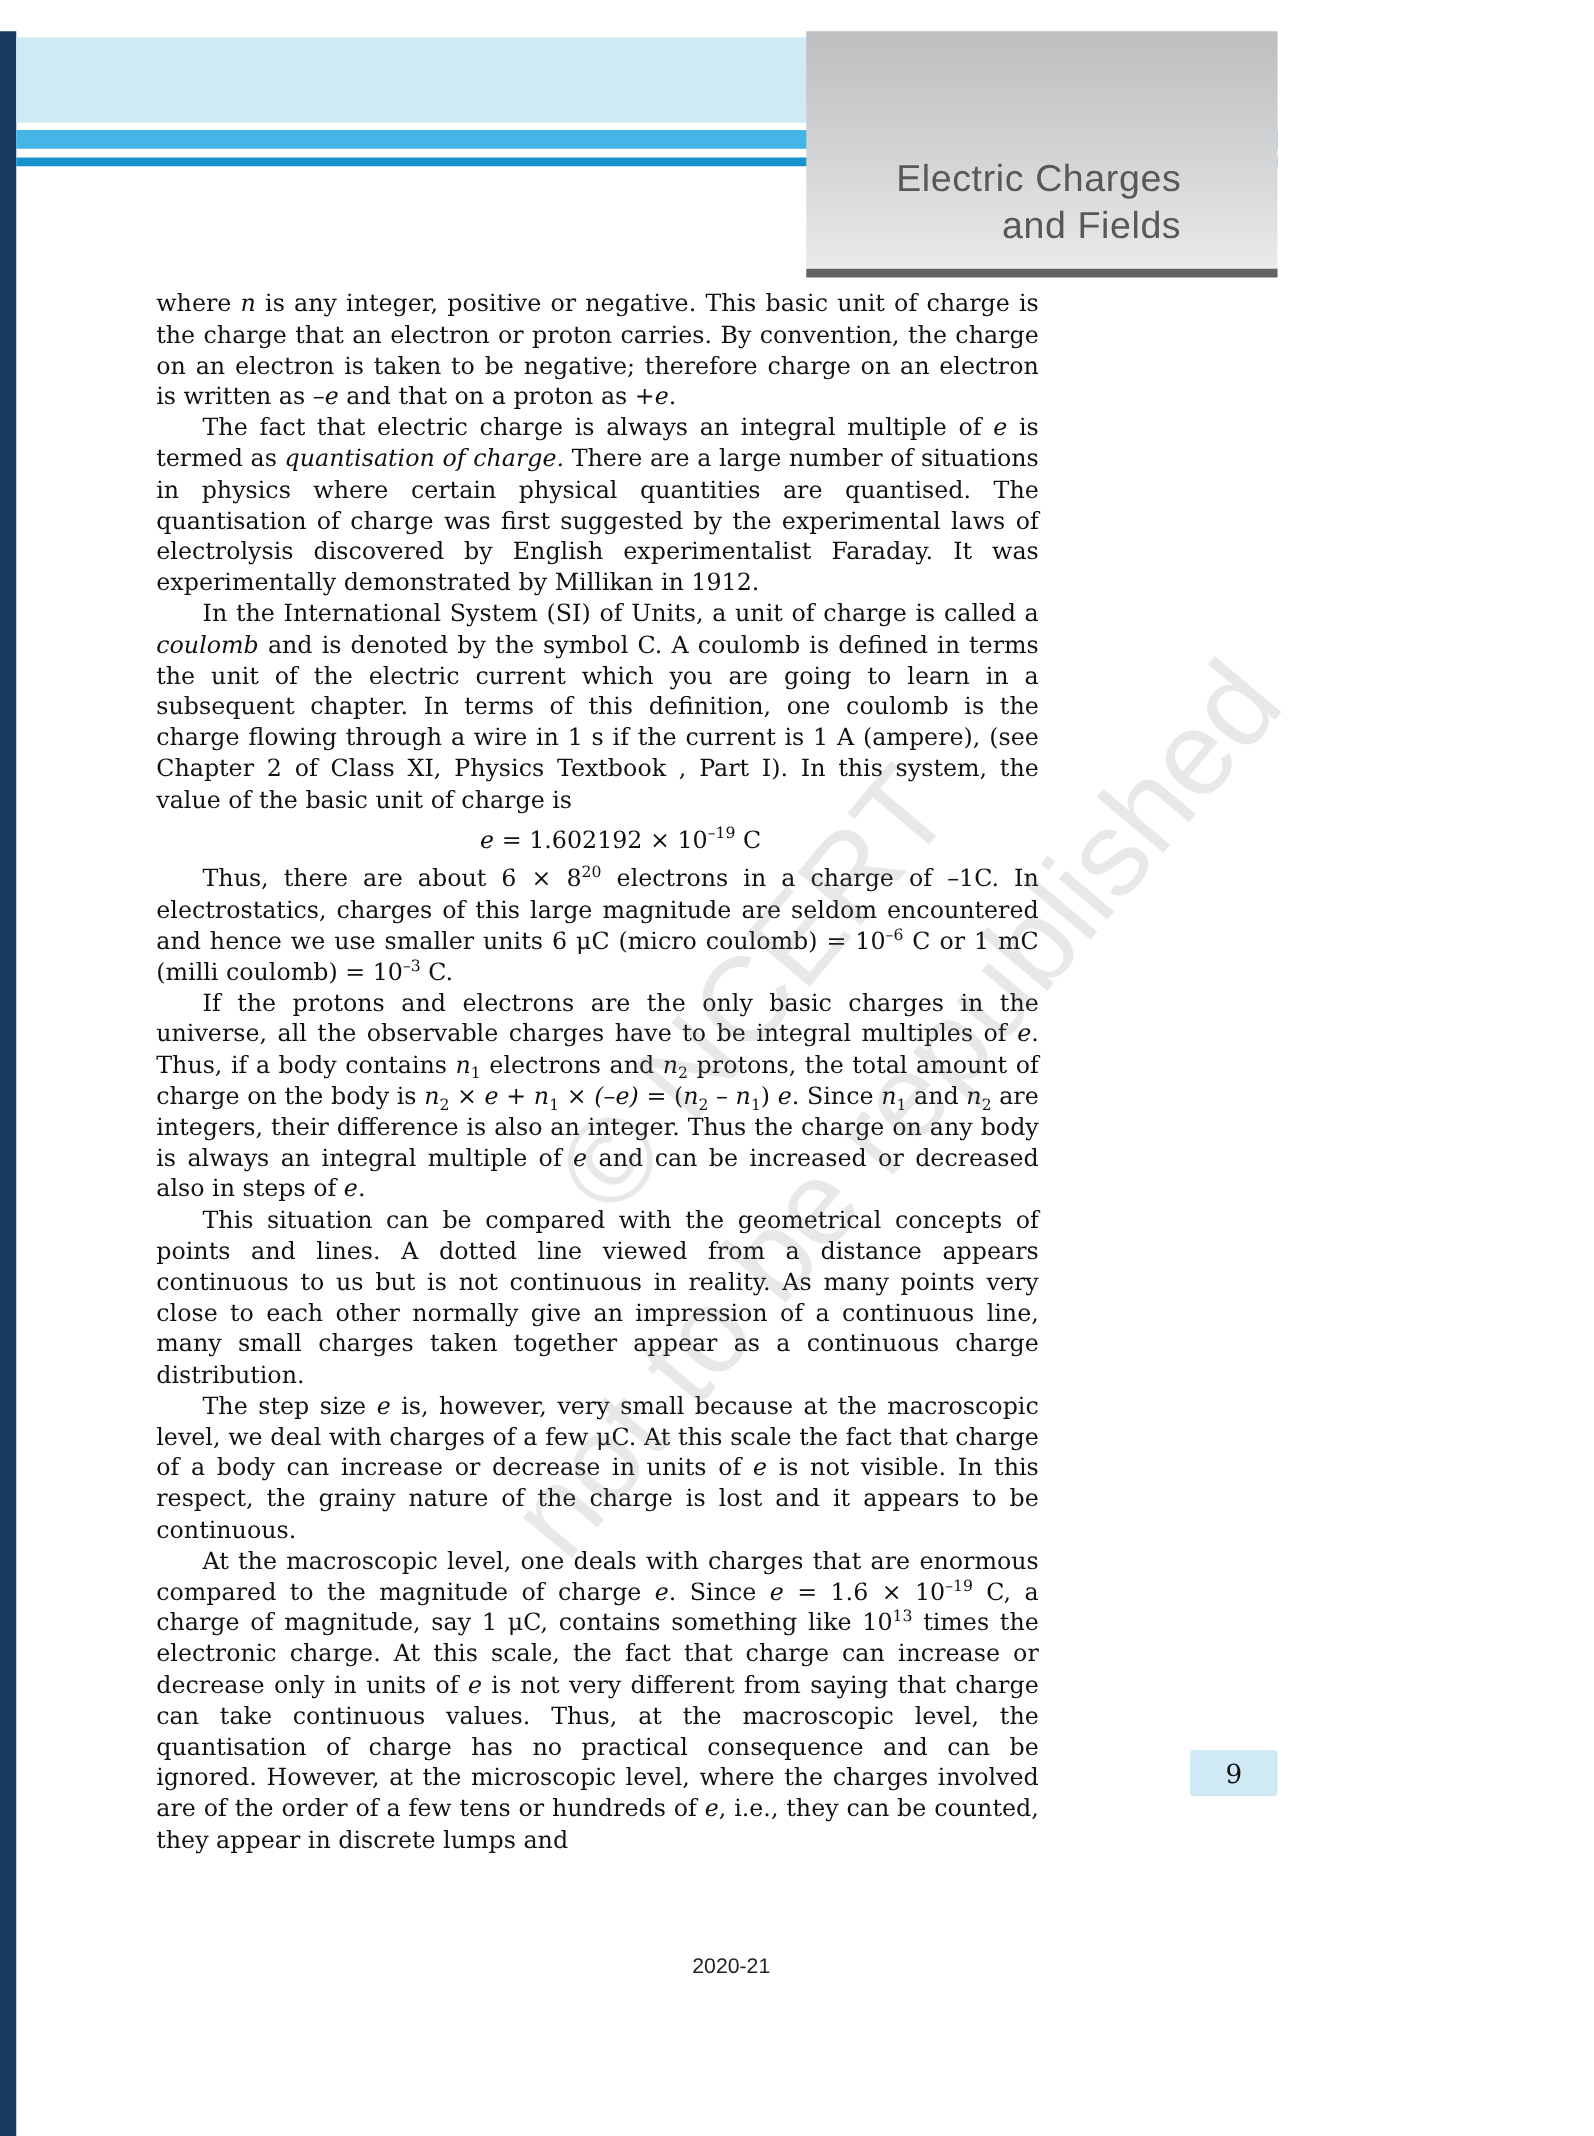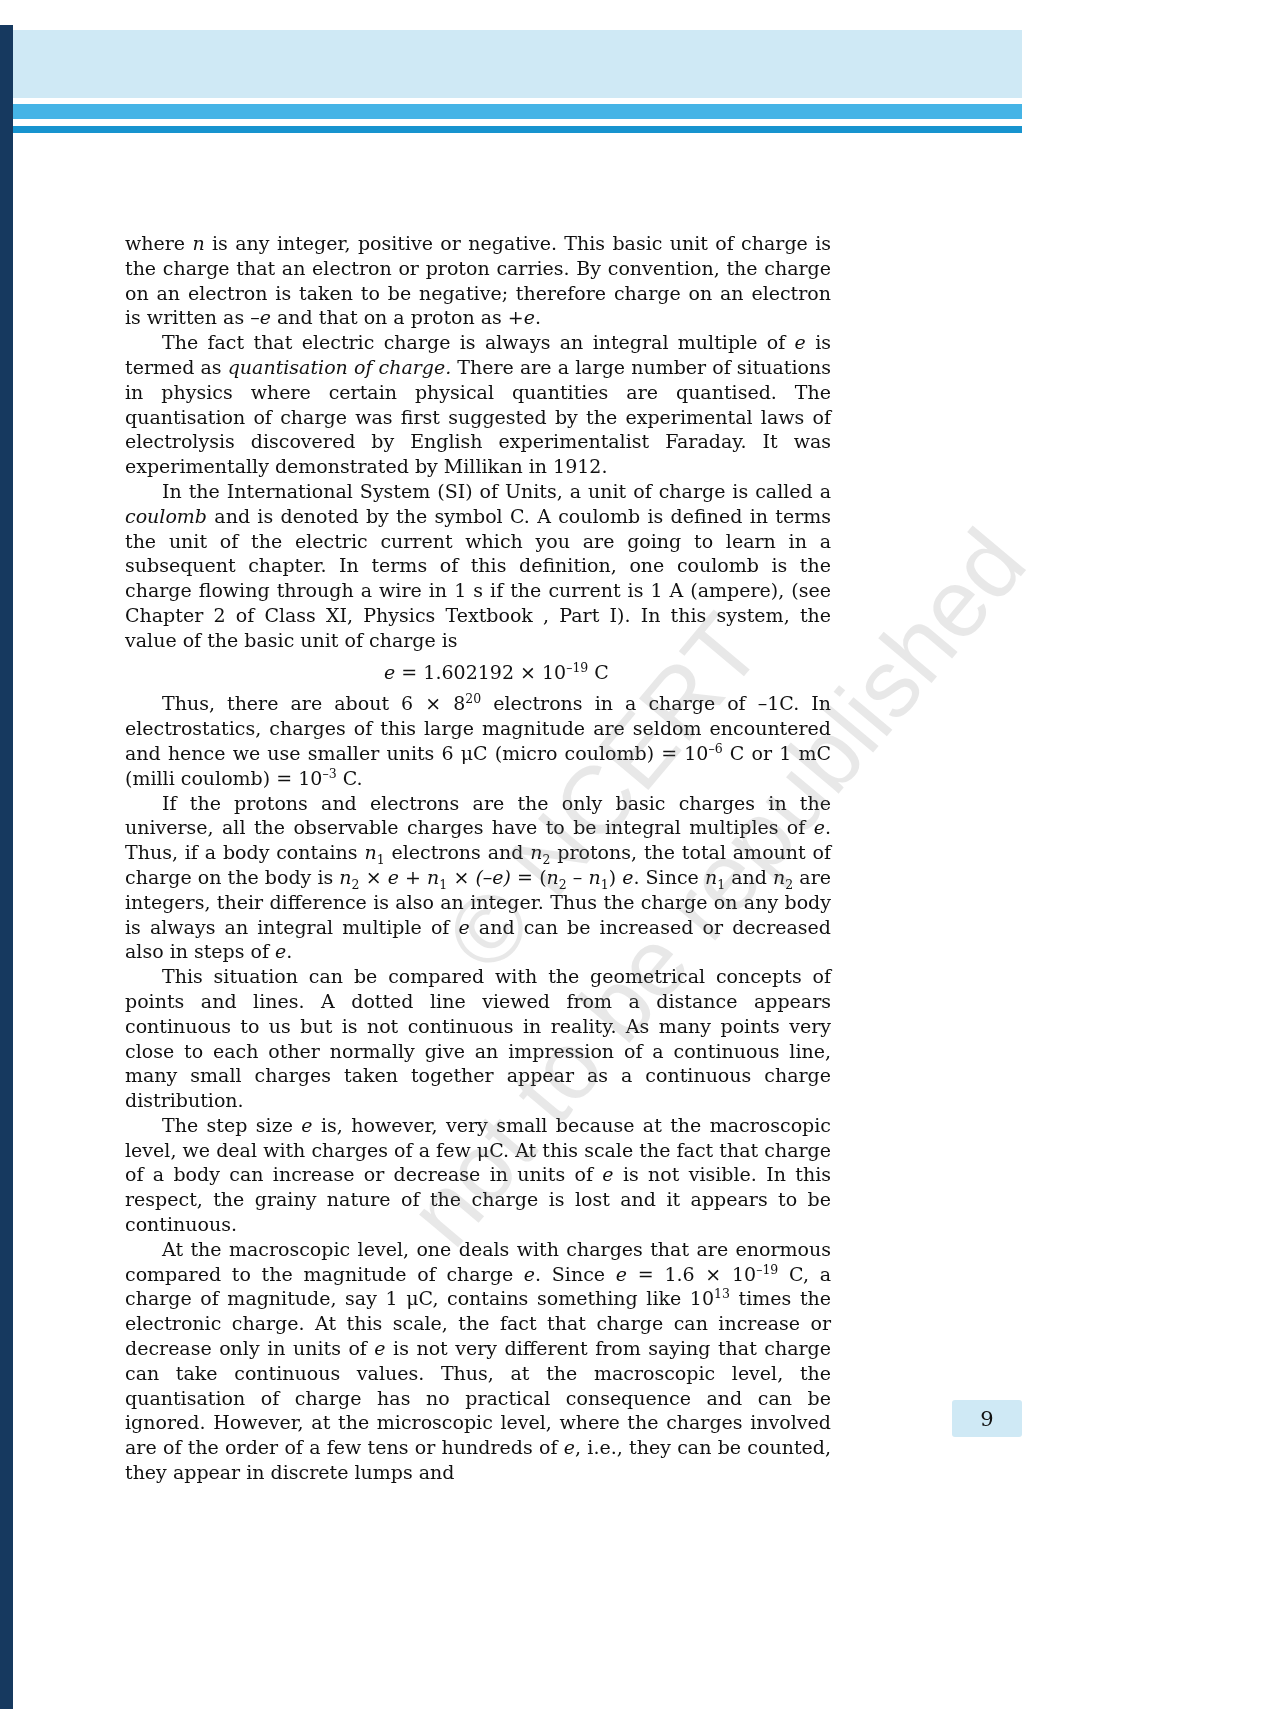--- a/index.html
+++ b/index.html
@@ -128,34 +128,39 @@
 <body>
 
 <div class="page">
 
   <div class="left-bar"></div>
 
   <div class="band-pale"></div>
   <div class="stripe-light"></div>
   <div class="stripe-dark"></div>
 
+  <div class="title-box">
+    <div class="title-line">Electric Charges</div>
+    <div class="title-line">and Fields</div>
+  </div>
 
   <div class="content">
       <p><span>where </span><i>n</i><span> is any integer, positive or negative. This basic unit of charge is the charge that an electron or proton carries. By convention, the charge on an electron is taken to be negative; therefore charge on an electron is written as –</span><i>e</i><span> and that on a proton as +</span><i>e</i><span>.</span></p>
       <p class="indent"><span>The fact that electric charge is always an integral multiple of </span><i>e</i><span> is termed as </span><i>quantisation of charge.</i><span> There are a large number of situations in physics where certain physical quantities are quantised. The quantisation of charge was first suggested by the experimental laws of electrolysis discovered by English experimentalist Faraday. It was experimentally demonstrated by Millikan in 1912.</span></p>
       <p class="indent"><span>In the International System (SI) of Units, a unit of charge is called a </span><i>coulomb</i><span> and is denoted by the symbol C. A coulomb is defined in terms the unit of the electric current which you are going to learn in a subsequent chapter. In terms of this definition, one coulomb is the charge flowing through a wire in 1 s if the current is 1 A (ampere), (see Chapter 2 of Class XI, Physics Textbook , Part I). In this system, the value of the basic unit of charge is</span></p>
       <p class="equation"><i>e</i><span> = 1.602192 × 10</span><sup>–19</sup><span> C</span></p>
       <p class="indent"><span>Thus, there are about 6 × 8</span><sup>20</sup><span> electrons in a charge of  –1C. In electrostatics, charges of this large magnitude are seldom encountered and hence we use smaller units 6 μC (micro coulomb) = 10</span><sup>–6</sup><span> C or 1 mC (milli coulomb) = 10</span><sup>–3</sup><span> C.</span></p>
       <p class="indent"><span>If the protons and electrons are the only basic charges in the universe, all the observable charges have to be integral multiples of </span><i>e</i><span>. Thus, if a body contains </span><i>n</i><sub>1</sub><span> electrons and </span><i>n</i><sub>2</sub><span> protons, the total amount of charge on the body is </span><i>n</i><sub>2</sub><span> × </span><i>e</i><span> + </span><i>n</i><sub>1</sub><span> × </span><i>(–e)</i><span> = (</span><i>n</i><sub>2</sub><span> – </span><i>n</i><sub>1</sub><span>) </span><i>e</i><span>. Since </span><i>n</i><sub>1</sub><span> and </span><i>n</i><sub>2</sub><span> are integers, their difference is also an integer. Thus the charge on any body is always an integral multiple of </span><i>e</i><span> and can be increased or decreased also in steps of </span><i>e</i><span>.</span></p>
       <p class="indent"><span>This situation can be compared with the geometrical concepts of points and lines. A dotted line viewed from a distance appears continuous to us but is not continuous in reality. As many points very close to each other normally give an impression of a continuous line, many small charges taken together appear as a continuous charge distribution.</span></p>
       <p class="indent"><span>The step size </span><i>e</i><span> is, however, very small because at the macroscopic level, we deal with charges of a few μC. At this scale the fact that charge of a body can increase or decrease in units of </span><i>e</i><span> is not visible. In this respect, the grainy nature of the charge is lost and it appears to be continuous.</span></p>
       <p class="indent"><span>At the macroscopic level, one deals with charges that are enormous compared to the magnitude of charge </span><i>e</i><span>. Since </span><i>e</i><span> = 1.6 × 10</span><sup>–19</sup><span> C, a charge of magnitude, say 1 μC, contains something like 10</span><sup>13</sup><span> times the electronic charge. At this scale, the fact that charge can increase or decrease only in units of </span><i>e</i><span> is not very different from saying that charge can take continuous values. Thus, at the macroscopic level, the quantisation of charge has no practical consequence and can be ignored. However, at the microscopic level, where the charges involved are of the order of a few tens or hundreds of </span><i>e</i><span>, i.e., they can be counted, they appear in discrete lumps and</span></p>
     </div>
 
   <div class="watermark">
     <span>© NCERT</span>
     <span>not to be republished</span>
   </div>
 
   <div class="page-num">9</div>
 
+  <div class="footer">2020-21</div>
 
 </div>
 
 </body></html>

